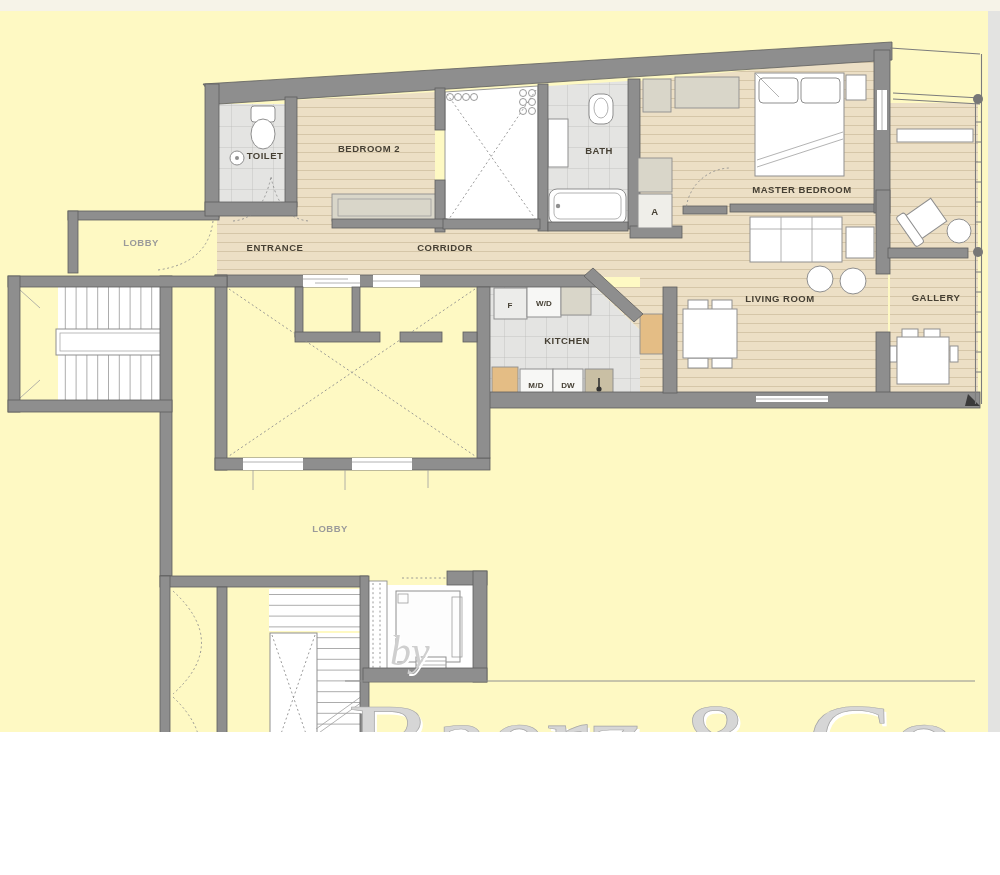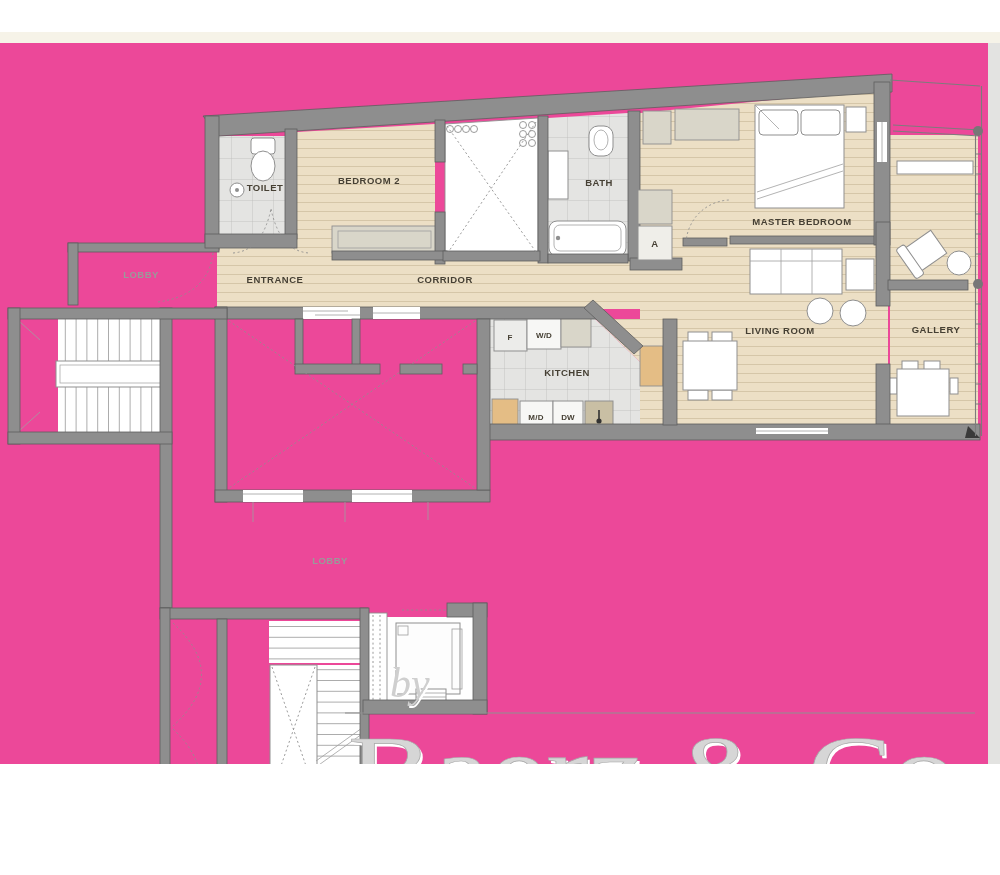--- a/index.html
+++ b/index.html
@@ -1,16 +1,16 @@
 <!DOCTYPE html>
 <html><head>
 <meta charset="utf-8">
 <style>
   html,body{margin:0;padding:0;background:#ffffff;}
-  .page{position:relative;width:1000px;height:732px;background:#ec4899;overflow:hidden;margin-top:32px;}
+  .page{position:relative;width:1000px;height:732px;background:#fef9c3;overflow:hidden;}
   svg{display:block;}
   .wall{fill:#8e8e8e;stroke:#5e5e5e;stroke-width:0.8;}
   .wfix{fill:#ffffff;stroke:#8f8f8f;stroke-width:1;}
   .cabA{fill:#d9d6c9;stroke:#8f8f8f;stroke-width:0.9;}
   .cabT{fill:#e4bd85;stroke:#8f8f8f;stroke-width:0.9;}
   .dot{fill:none;stroke:#8f8f8f;stroke-dasharray:2 2.6;stroke-width:0.9;}
   .thin{stroke:#9f9f9f;stroke-width:0.8;fill:none;}
   .rail{stroke:#7c7c7c;stroke-width:1.1;fill:none;}
   .lbl{font-family:"Liberation Sans",sans-serif;font-weight:bold;fill:#464034;letter-spacing:0.5px;text-anchor:middle;}
   .lbl9{font-size:9.5px;}

